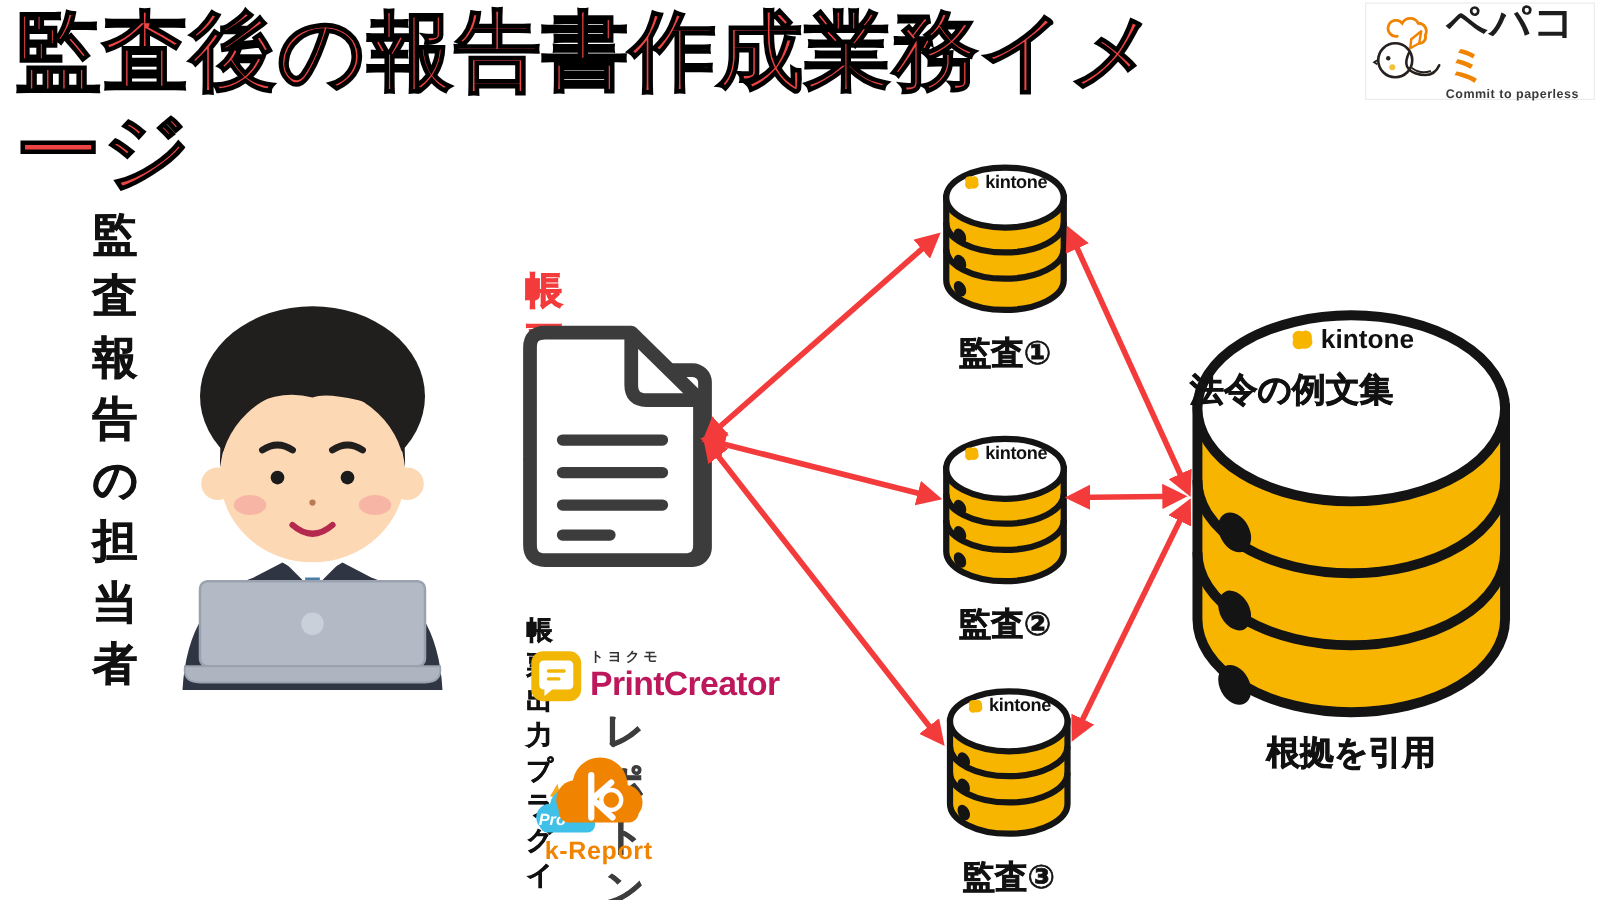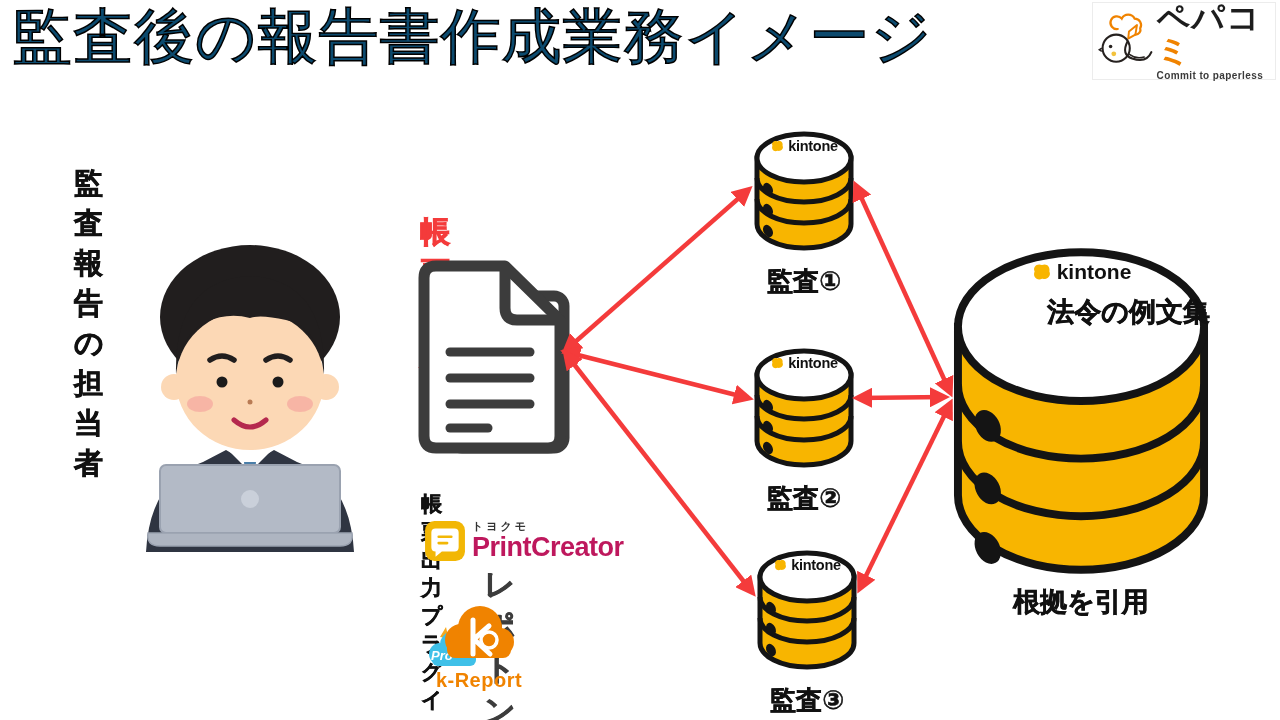--- a/index.html
+++ b/index.html
@@ -1,33 +1,33 @@
 <!DOCTYPE html>
 <html><head>
 <meta charset="utf-8">
 <style>
   * { margin:0; padding:0; box-sizing:border-box; }
   body { background:#fff; font-family:"Liberation Sans","DejaVu Sans",sans-serif; }
   .stage { position:relative; width:1280px; height:720px; background:#fff; overflow:hidden; }
 
   .page-title {
     position:absolute; left:12px; top:2px; width:960px;
-    font-size:60px; line-height:1.15; font-weight:400; color:#0c4a6e;
+    font-size:69px; line-height:1.15; font-weight:700; color:#ef4444;
     letter-spacing:1px; -webkit-text-stroke:1.5px #000;
   }
 
   
   .brand { position:absolute; right:4px; top:2px; width:184px; height:78px;
     background:#fff; border:1px solid #ececec; display:flex; align-items:center; padding:2px 4px; }
   .brand-text { margin-left:2px; }
   .brand-name { font-size:33px; font-weight:900; color:#1d1d1d; letter-spacing:1px; line-height:1; }
   .brand-name .accent { color:#F08300; }
   .brand-tagline { font-size:10px; color:#3a3a3a; letter-spacing:.4px; margin-top:3px; font-weight:700; }
 
-  .person-label { position:absolute; left:74px; top:164px; font-size:29px; font-weight:800; color:#111;
+  .person-label { position:absolute; left:74px; top:164px; font-size:36px; font-weight:800; color:#111;
     -webkit-text-stroke:.6px #111; }
   .person-illustration { position:absolute; left:128px; top:222px; }
 
   .report-label { position:absolute; left:420px; top:212px; font-size:30px; font-weight:900;
     color:#F43B3B; -webkit-text-stroke:1px #F43B3B; letter-spacing:2px; }
   .doc-icon { position:absolute; left:410px; top:256px; }
 
   .plugins-heading { position:absolute; left:421px; top:490px; font-size:21px; font-weight:800;
     color:#111; -webkit-text-stroke:.5px #111; letter-spacing:1px; }
 
@@ -52,21 +52,21 @@
   .kintone-chip { position:absolute; top:10px; left:0; width:100%; display:flex;
     justify-content:center; align-items:center; gap:3px; }
   .kintone-chip span { font-size:14.5px; font-weight:800; color:#111; letter-spacing:-.3px; }
   .db-label { margin-top:6px; text-align:center; font-size:26px; font-weight:800; color:#111;
     -webkit-text-stroke:.6px #111; }
 
   .master { position:absolute; left:952px; top:246px; width:258px; height:332px; }
   .master-chip { position:absolute; top:14px; left:0; width:100%; display:flex;
     justify-content:center; align-items:center; gap:4px; }
   .master-chip span { font-size:21px; font-weight:800; color:#111; }
-  .master-line { position:absolute; left:0; width:100%; text-align:right;
+  .master-line { position:absolute; left:0; width:100%; text-align:left;
     font-size:27px; font-weight:800; color:#111; -webkit-text-stroke:.6px #111; }
   .master-line1 { top:48px; }
   .master-line2 { top:86px; }
   .master-caption { position:absolute; left:952px; top:584px; width:258px; text-align:center;
     font-size:27px; font-weight:800; color:#111; -webkit-text-stroke:.6px #111; }
 
   .arrows { position:absolute; left:0; top:0; z-index:6; pointer-events:none; }
   .content-layer { position:absolute; left:0; top:0; z-index:3; }
 </style>
 </head>

